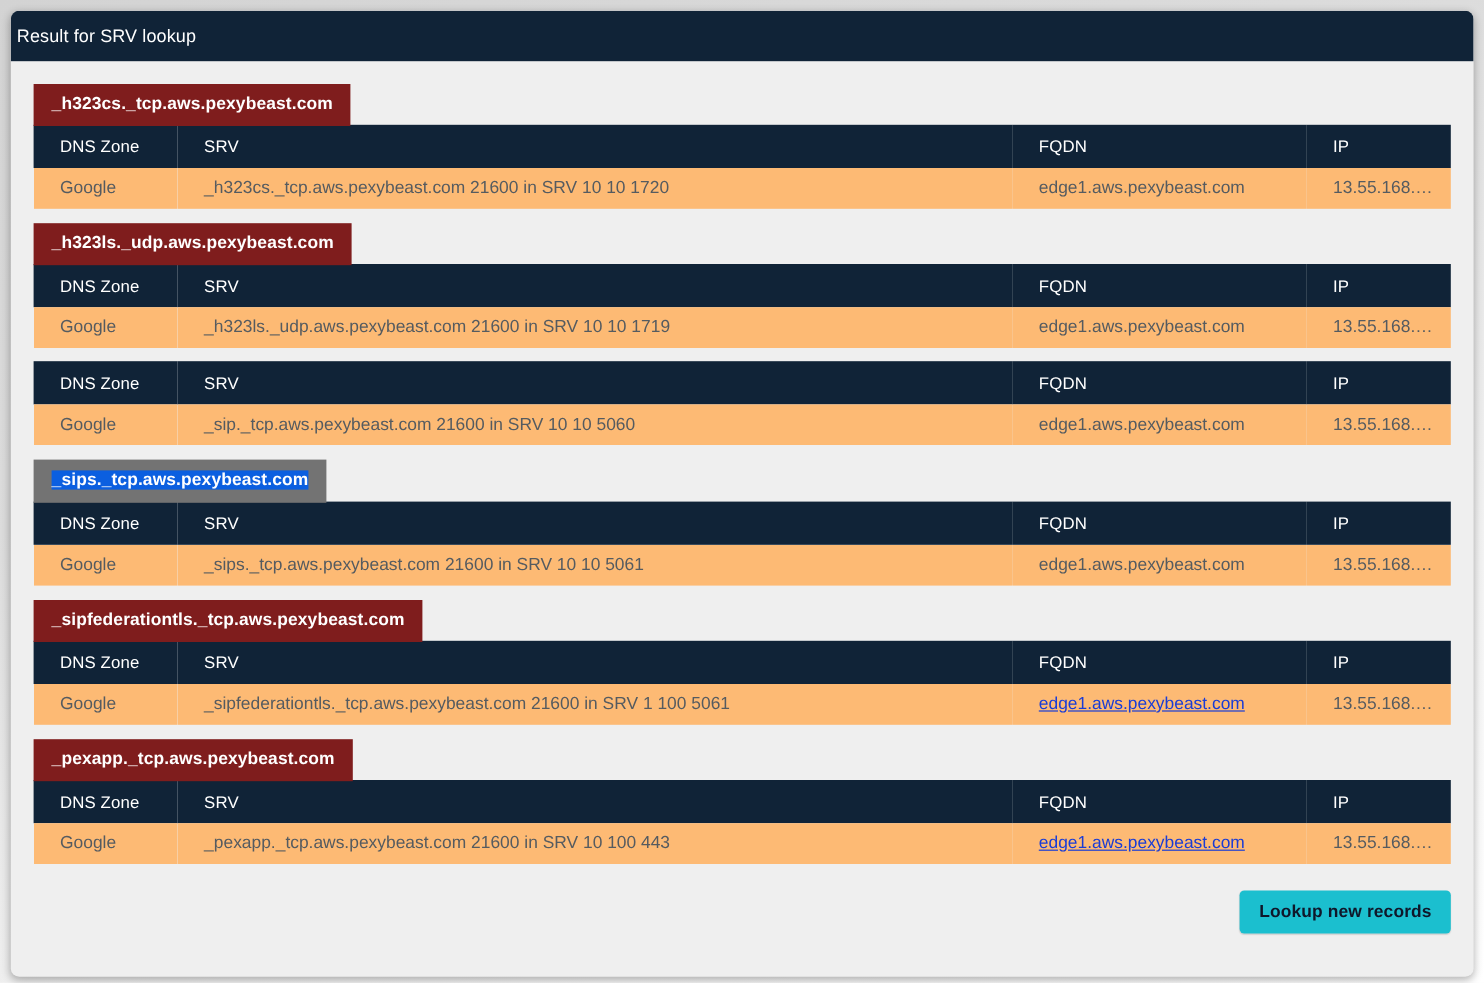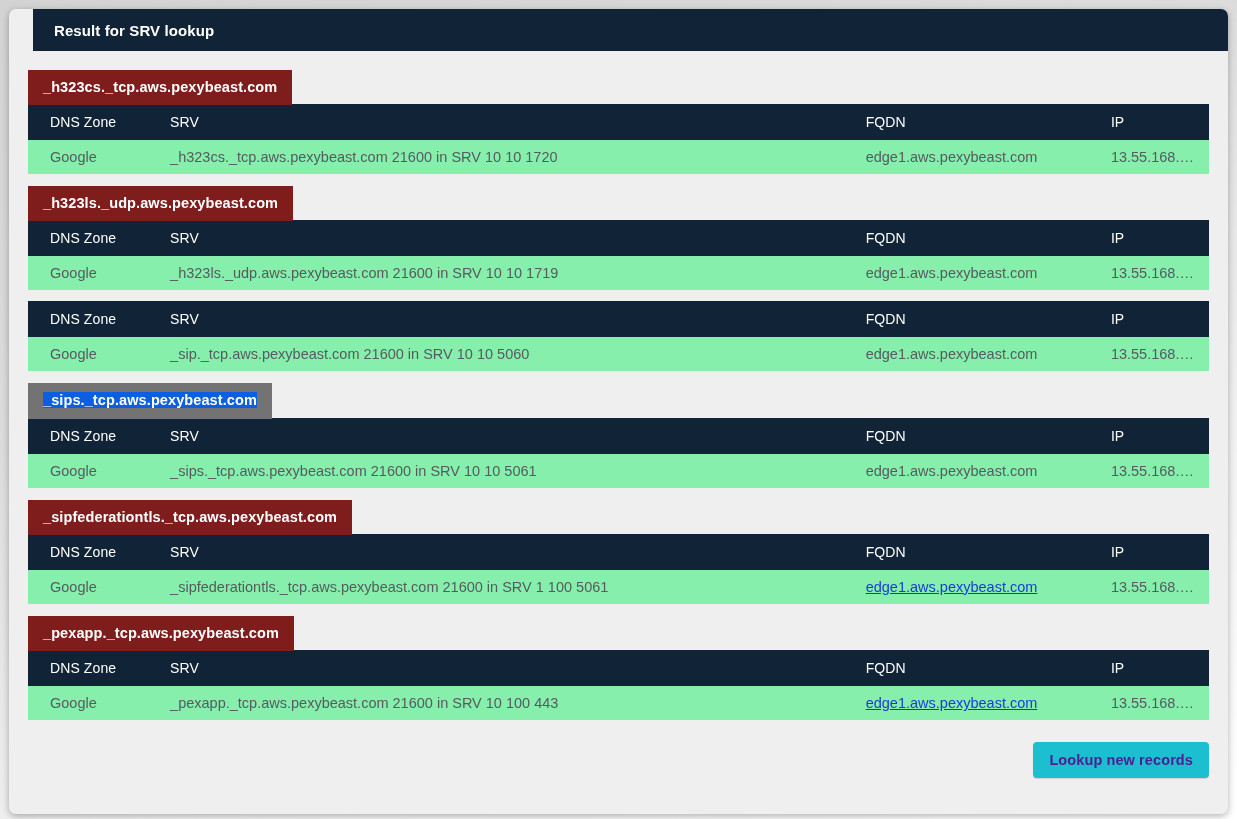--- a/index.html
+++ b/index.html
@@ -26,26 +26,25 @@
     border-radius: 7px;
     box-shadow: 0 2px 7px rgba(0,0,0,0.30);
     overflow: hidden;
   }
 
   .card-header {
     height: 42px;
     background: #102337;
     color: #ffffff;
     font-size: 15px;
-    font-weight: bold;
+    font-weight: normal;
     display: flex;
     align-items: center;
-    padding-left: 21px;
-    letter-spacing: 0.1px;
-    margin-left: 24px;
+    padding-left: 5px;
+    letter-spacing: 0.1px;
   }
 
   .card-body {
     padding: 19px 19px 0 19px;
   }
 
   .record-block {
     margin-bottom: 12px;
   }
 
@@ -77,21 +76,21 @@
   table.rec-table thead th {
     background: #102337;
     color: #ffffff;
     font-size: 14px;
     font-weight: normal;
     text-align: left;
     padding: 10px 8px 10px 8px;
     letter-spacing: 0.1px;
   }
   table.rec-table tbody td {
-    background: #86efac;
+    background: #fdba74;
     color: #555b60;
     font-size: 14.5px;
     text-align: left;
     padding: 9px 8px 9px 8px;
     white-space: nowrap;
     overflow: hidden;
     text-overflow: ellipsis;
   }
 
   th.col-zone, td.col-zone { width: 120px; padding-left: 22px !important; }
@@ -104,21 +103,21 @@
     text-decoration: underline;
   }
 
   .footer-bar {
     padding: 10px 19px 19px 19px;
     display: flex;
     justify-content: flex-end;
   }
   .lookup-btn {
     background: #1bbfcf;
-    color: #4c1d95;
+    color: #0f172a;
     border: none;
     border-radius: 4px;
     font-family: "Liberation Sans", sans-serif;
     font-size: 14.5px;
     font-weight: bold;
     padding: 10px 16px;
     cursor: pointer;
     letter-spacing: 0.1px;
     box-shadow: 0 1px 1px rgba(0,0,0,0.12);
   }

